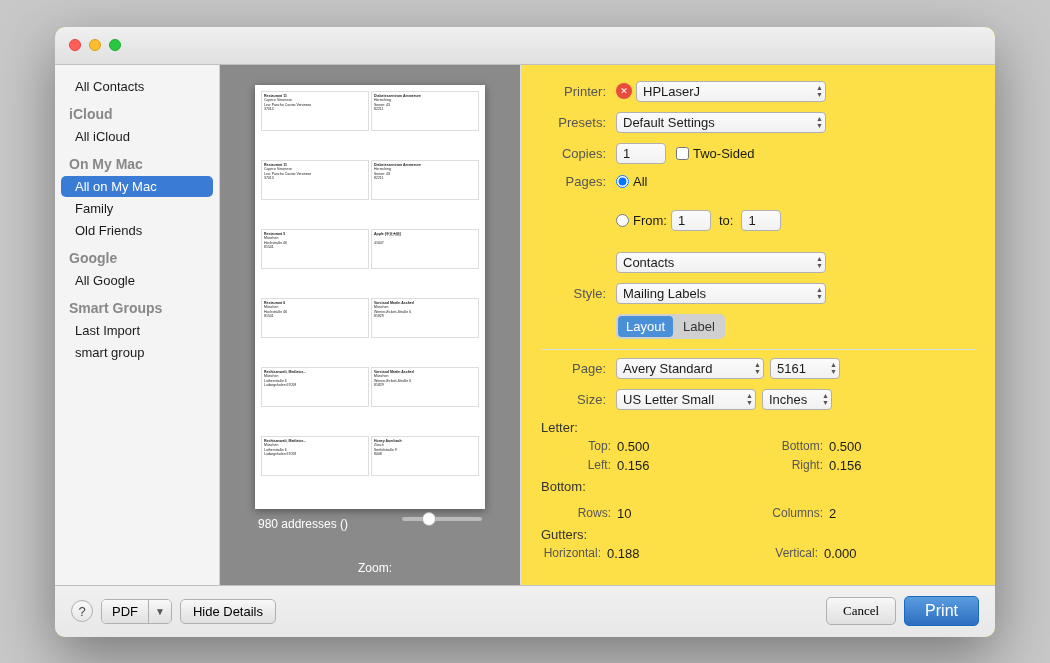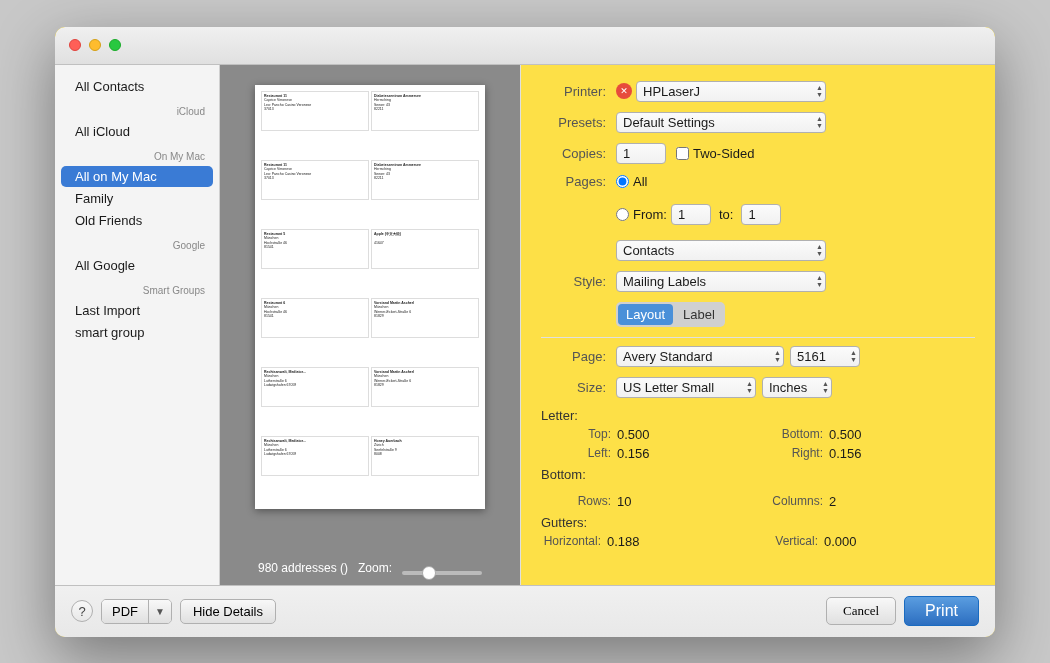--- a/index.html
+++ b/index.html
@@ -61,26 +61,25 @@
     .sidebar {
       width: 165px;
       background: #f4f4f4;
       border-right: 1px solid #d0d0d0;
       padding: 10px 0;
       overflow-y: auto;
       flex-shrink: 0;
     }
 
     .sidebar-section-label {
-      font-size: 10px;
+      font-size: 14px;
       color: #888;
-      font-weight: 400;
+      font-weight: 700;
       padding: 8px 14px 3px 14px;
       text-transform: none;
-      text-align: right;
     }
 
     .sidebar-item {
       padding: 3px 14px;
       cursor: pointer;
       border-radius: 5px;
       margin: 1px 6px;
       font-size: 13px;
       color: #1a1a1a;
     }
@@ -128,21 +127,21 @@
       padding: 2px;
       font-size: 3.5px;
       overflow: hidden;
       height: 40px;
       line-height: 1.3;
     }
 
     .preview-footer {
       margin-top: 8px;
       display: flex;
-      align-items: flex-end;
+      align-items: flex-start;
       gap: 10px;
       width: 100%;
       justify-content: center;
     }
 
     .address-count {
       font-size: 12px;
       color: #fff;
     }
 
@@ -566,21 +565,21 @@
         </div>
 
         <div class="form-row">
           <span class="form-label"></span>
           <div class="pages-from-to">
             <label class="radio-label">
               <input type="radio" name="pages" style="">
               <span>From:</span>
             </label>
             <input type="text" class="pages-input" value="1" style="">
-            <span style="margin: 8px 4px;">to:</span>
+            <span style="margin: 14px 4px;">to:</span>
             <input type="text" class="pages-input" value="1" style="">
           </div>
         </div>
 
         <div class="form-row">
           <span class="form-label"></span>
           <div class="select-wrapper">
             <select class="styled-select" style="width:210px">
               <option>Contacts</option>
             </select>
@@ -611,21 +610,21 @@
             <button class="tab-btn inactive">Label</button>
           </div>
         </div>
 
         <hr class="divider">
 
         <div class="form-row">
           <span class="form-label">Page:</span>
           <div style="display:flex; align-items:center; gap:6px;">
             <div class="select-wrapper">
-              <select class="styled-select" style="width:168px">
+              <select class="styled-select" style="width:148px">
                 <option>Avery Standard</option>
               </select>
               <div class="arrow-btn">
                   <span>▲</span>
                   <span>▼</span>
                 </div>
             </div>
             <div class="select-wrapper">
               <select class="styled-select" style="width:70px">
                 <option>5161</option>

